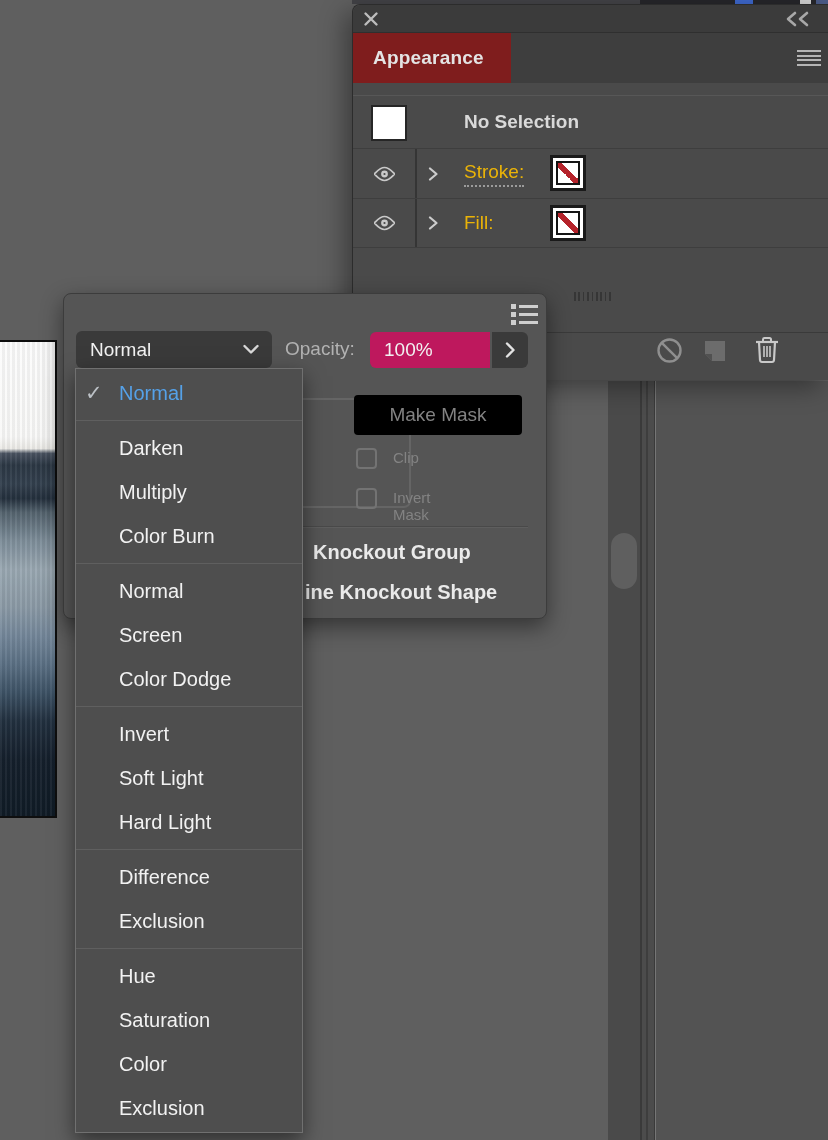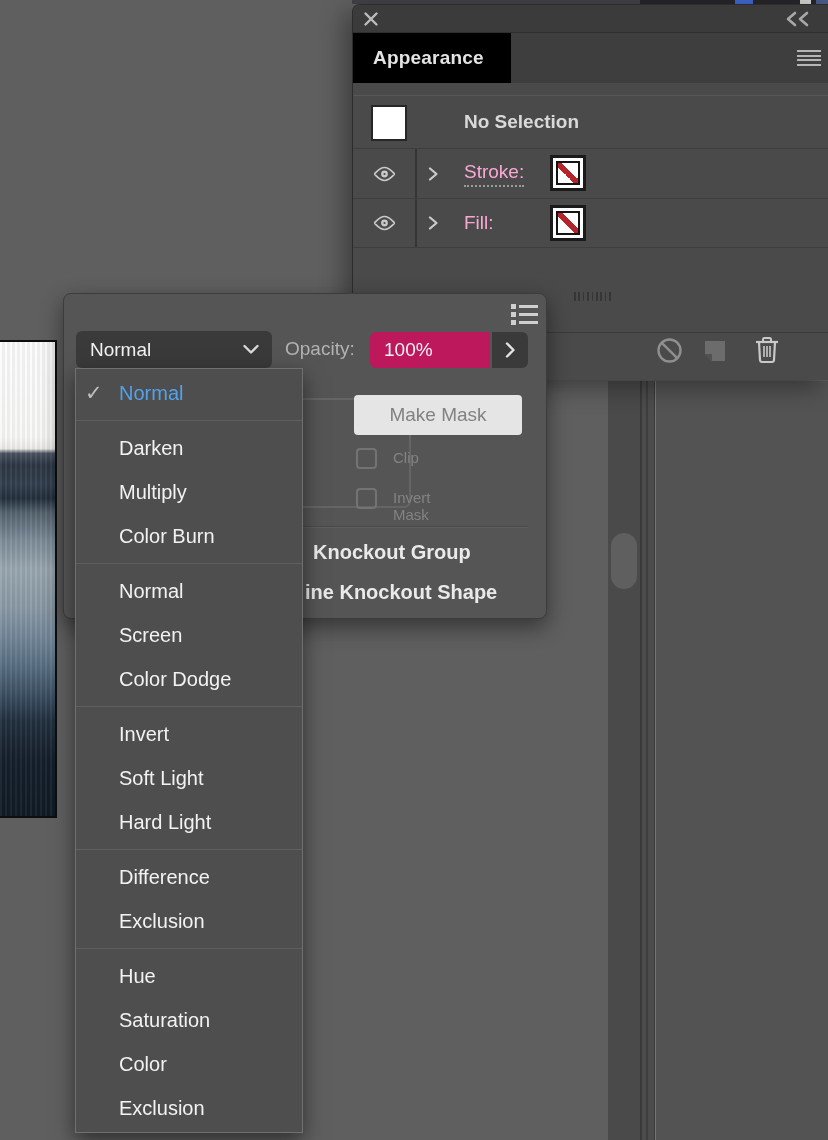--- a/index.html
+++ b/index.html
@@ -47,36 +47,36 @@
     background:#4a4a4a; border-radius:8px 0 0 0;
     border-left:1px solid #2c2c2c; border-top:1px solid #2c2c2c; border-bottom:1px solid #2e2e2e;
     box-shadow:-8px 8px 24px rgba(0,0,0,0.35);
   }
   .title-bar { left:0; top:0; width:100%; height:28px; background:#3b3b3b;
                border-radius:8px 0 0 0; border-bottom:1px solid #2f2f2f; }
   .close-x { left:10px; top:6px; width:16px; height:16px; cursor:pointer; }
   .collapse-ch { left:430px; top:6px; width:30px; height:16px; cursor:pointer; }
 
   .tab-row { left:0; top:28px; width:100%; height:50px; background:#3e3e3e; }
-  .tab-active { left:0; top:0; width:158px; height:50px; background:#000000;
+  .tab-active { left:0; top:0; width:158px; height:50px; background:#7f1d1d;
                 color:#e4e4e4; font-size:19px; font-weight:600;
                 line-height:50px; padding-left:20px; letter-spacing:.2px; }
   .hamburger { left:444px; top:17px; width:24px; height:16px;
                border-top:2px solid #b5b5b5; cursor:pointer; }
   .hamburger i { display:block; height:2px; background:#b5b5b5; margin-top:2.6px; }
 
   .panel-content { left:0; top:78px; width:100%; height:297px; background:#4a4a4a; }
 
   .arow { left:0; width:100%; border-bottom:1px solid #3e3e3e; }
   .arow.first { border-top:1px solid #575757; }
   .eye-cell { left:0; top:0; width:62px; height:100%; }
   .eye-div  { left:62px; top:0; width:2px; height:100%; background:#353535; }
   .eye-svg  { left:19px; top:50%; margin-top:-8px; width:25px; height:16px; }
   .chev-r   { left:74px; top:50%; margin-top:-7px; width:12px; height:14px; }
-  .row-label { color:#f9a8d4; font-size:19px; }
+  .row-label { color:#eab308; font-size:19px; }
   .dotted-u { border-bottom:2px dotted #9b9b9b; padding-bottom:2px; }
   .sel-row { background:#54687e; }
   .sel-row .row-label { color:#e8edf2; }
   .sel-row .dotted-u { border-bottom-color:#aebccb; }
 
   .white-swatch { left:18px; top:9px; width:36px; height:36px; background:#ffffff;
                   border:2px solid #262626; }
   .none-swatch { width:36px; height:36px; background:#ffffff; border:3px solid #1a1a1a; }
   .none-swatch .inner { position:absolute; left:3px; top:3px; right:3px; bottom:3px;
     border:2px solid #141414; background:
@@ -97,21 +97,21 @@
   .blend-select .lbl { position:absolute; left:14px; top:0; line-height:37px;
                        color:#f2f2f2; font-size:19px; font-weight:500; }
   .opacity-lbl { left:221px; top:44px; color:#b2b2b2; font-size:19px; }
   .opacity-box { left:306px; top:38px; width:120px; height:36px; background:#be185d;
                  border-radius:6px 0 0 6px; color:#f2f2f2; font-size:19px; font-weight:500;
                  line-height:36px; padding-left:14px; }
   .opacity-arrow { left:428px; top:38px; width:36px; height:36px; background:#3a3a3a;
                    border-radius:0 6px 6px 0; cursor:pointer; }
   .thumb-well { left:107px; top:104px; width:240px; height:110px;
                 border:2px solid #656565; border-radius:7px; }
-  .make-mask-btn { left:290px; top:101px; width:168px; height:40px; background:#e5e5e5;
+  .make-mask-btn { left:290px; top:101px; width:168px; height:40px; background:#000000;
                    border-radius:4px; color:#828282; font-size:19px;
                    text-align:center; line-height:40px; }
   .chk { width:21px; height:21px; border:2px solid #737373; border-radius:4px; }
   .chk-lbl { color:#838383; font-size:15px; }
   .pop-sep { left:20px; top:232px; width:444px; height:1px; background:#494949;
              box-shadow:0 1px 0 #5e5e5e; }
   .knockout-txt { color:#eaeaea; font-size:20px; font-weight:600; white-space:nowrap; }
 
   
   .blend-menu {

